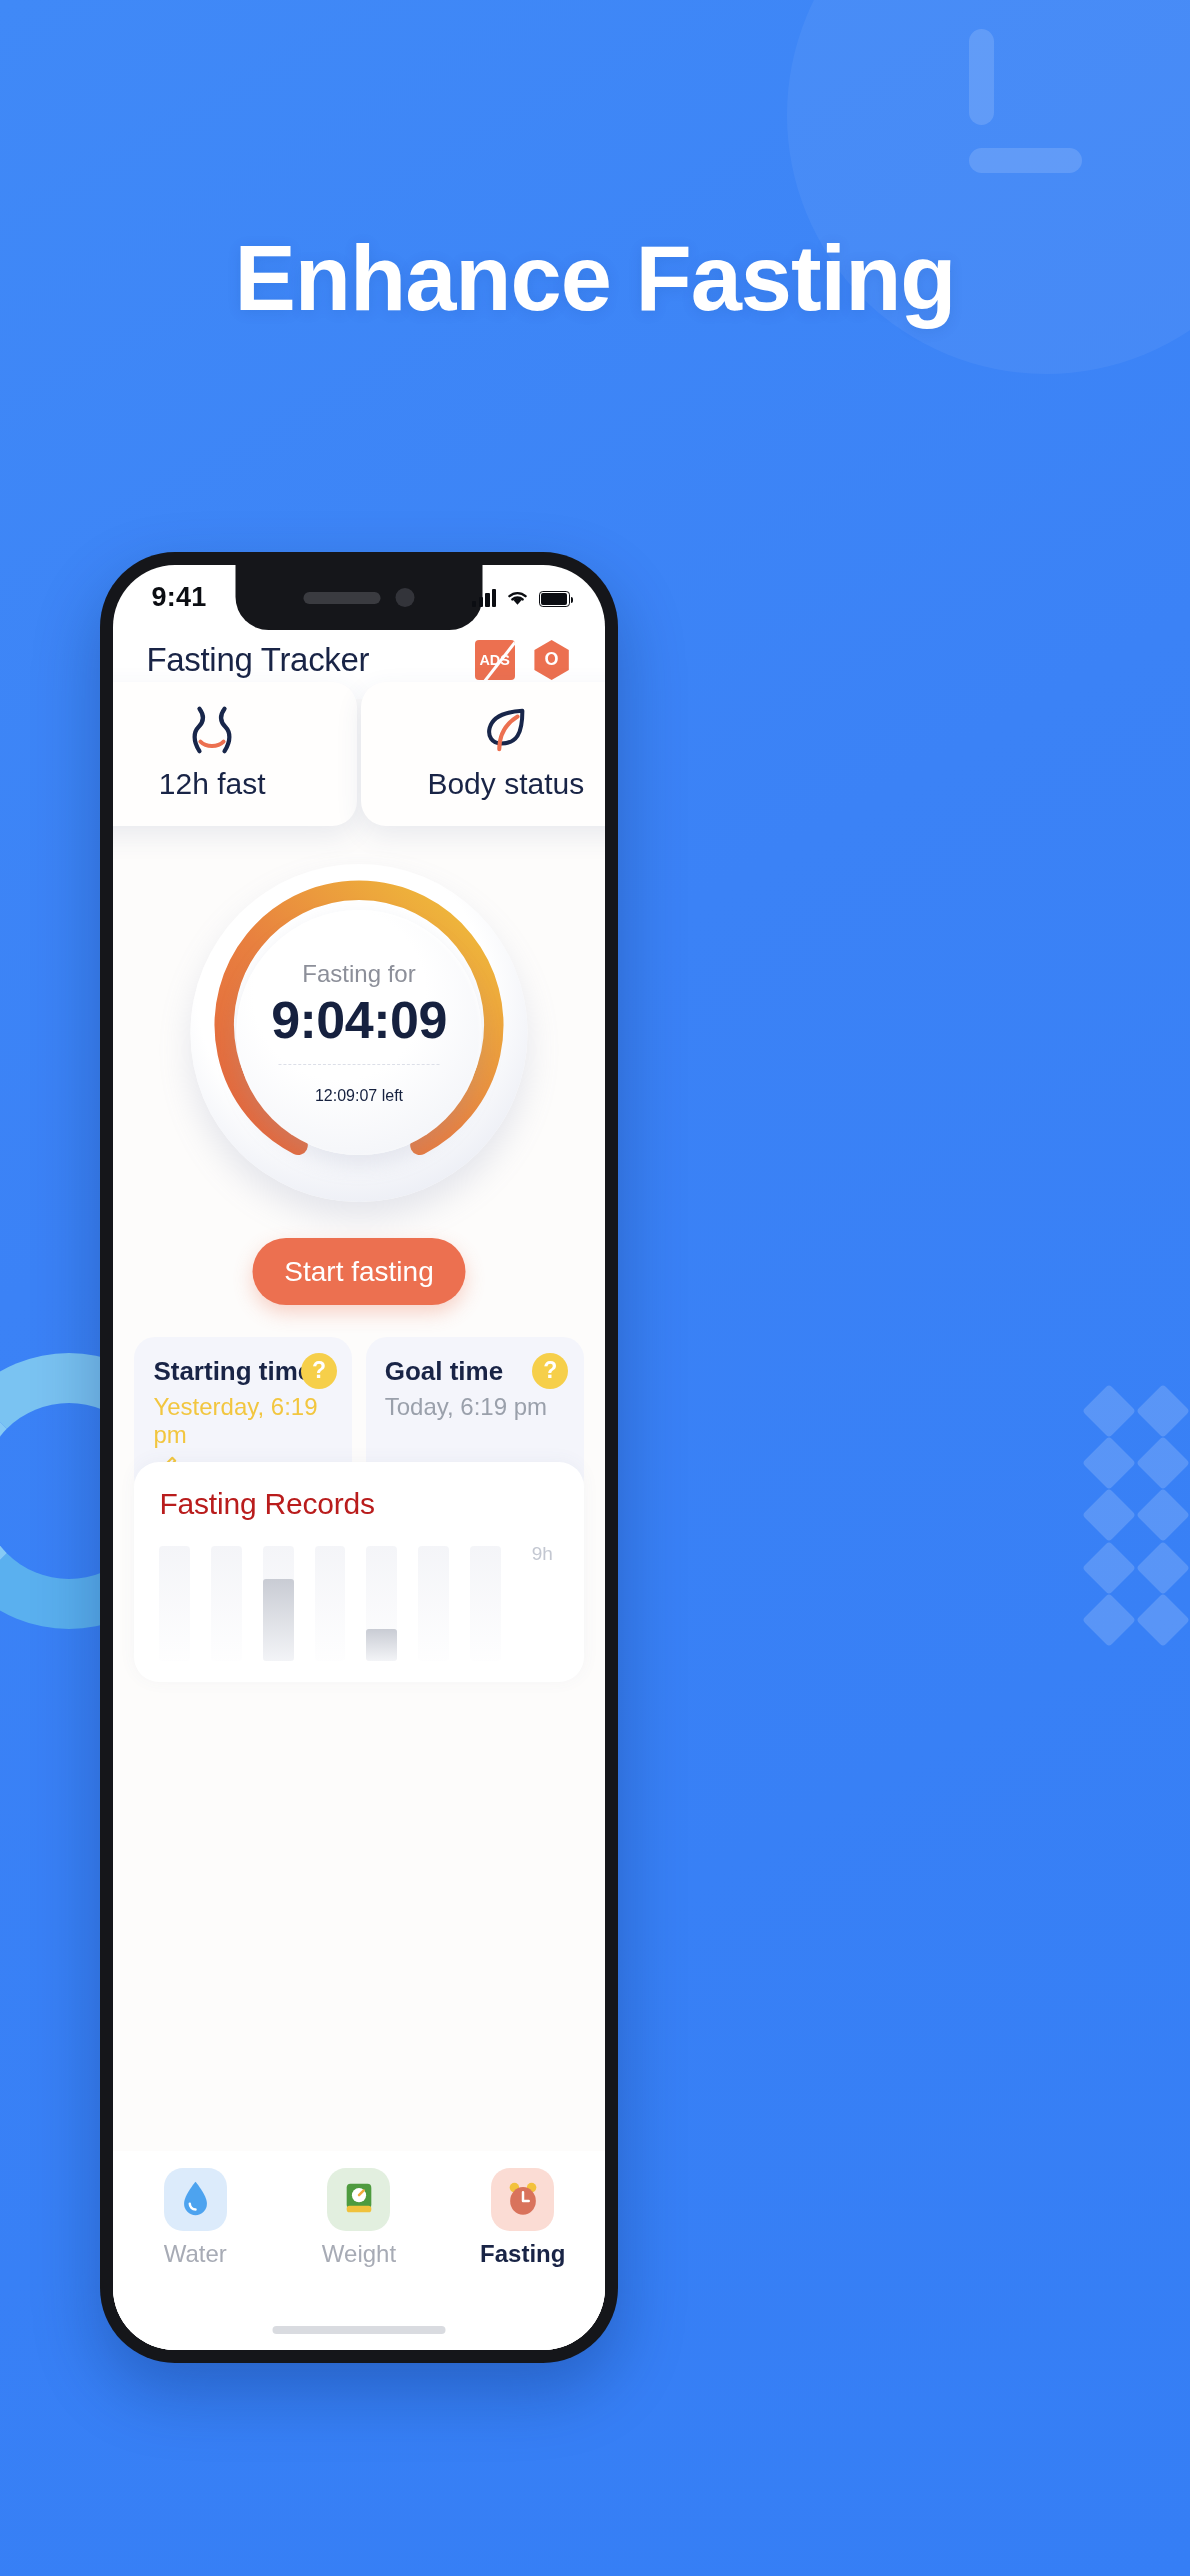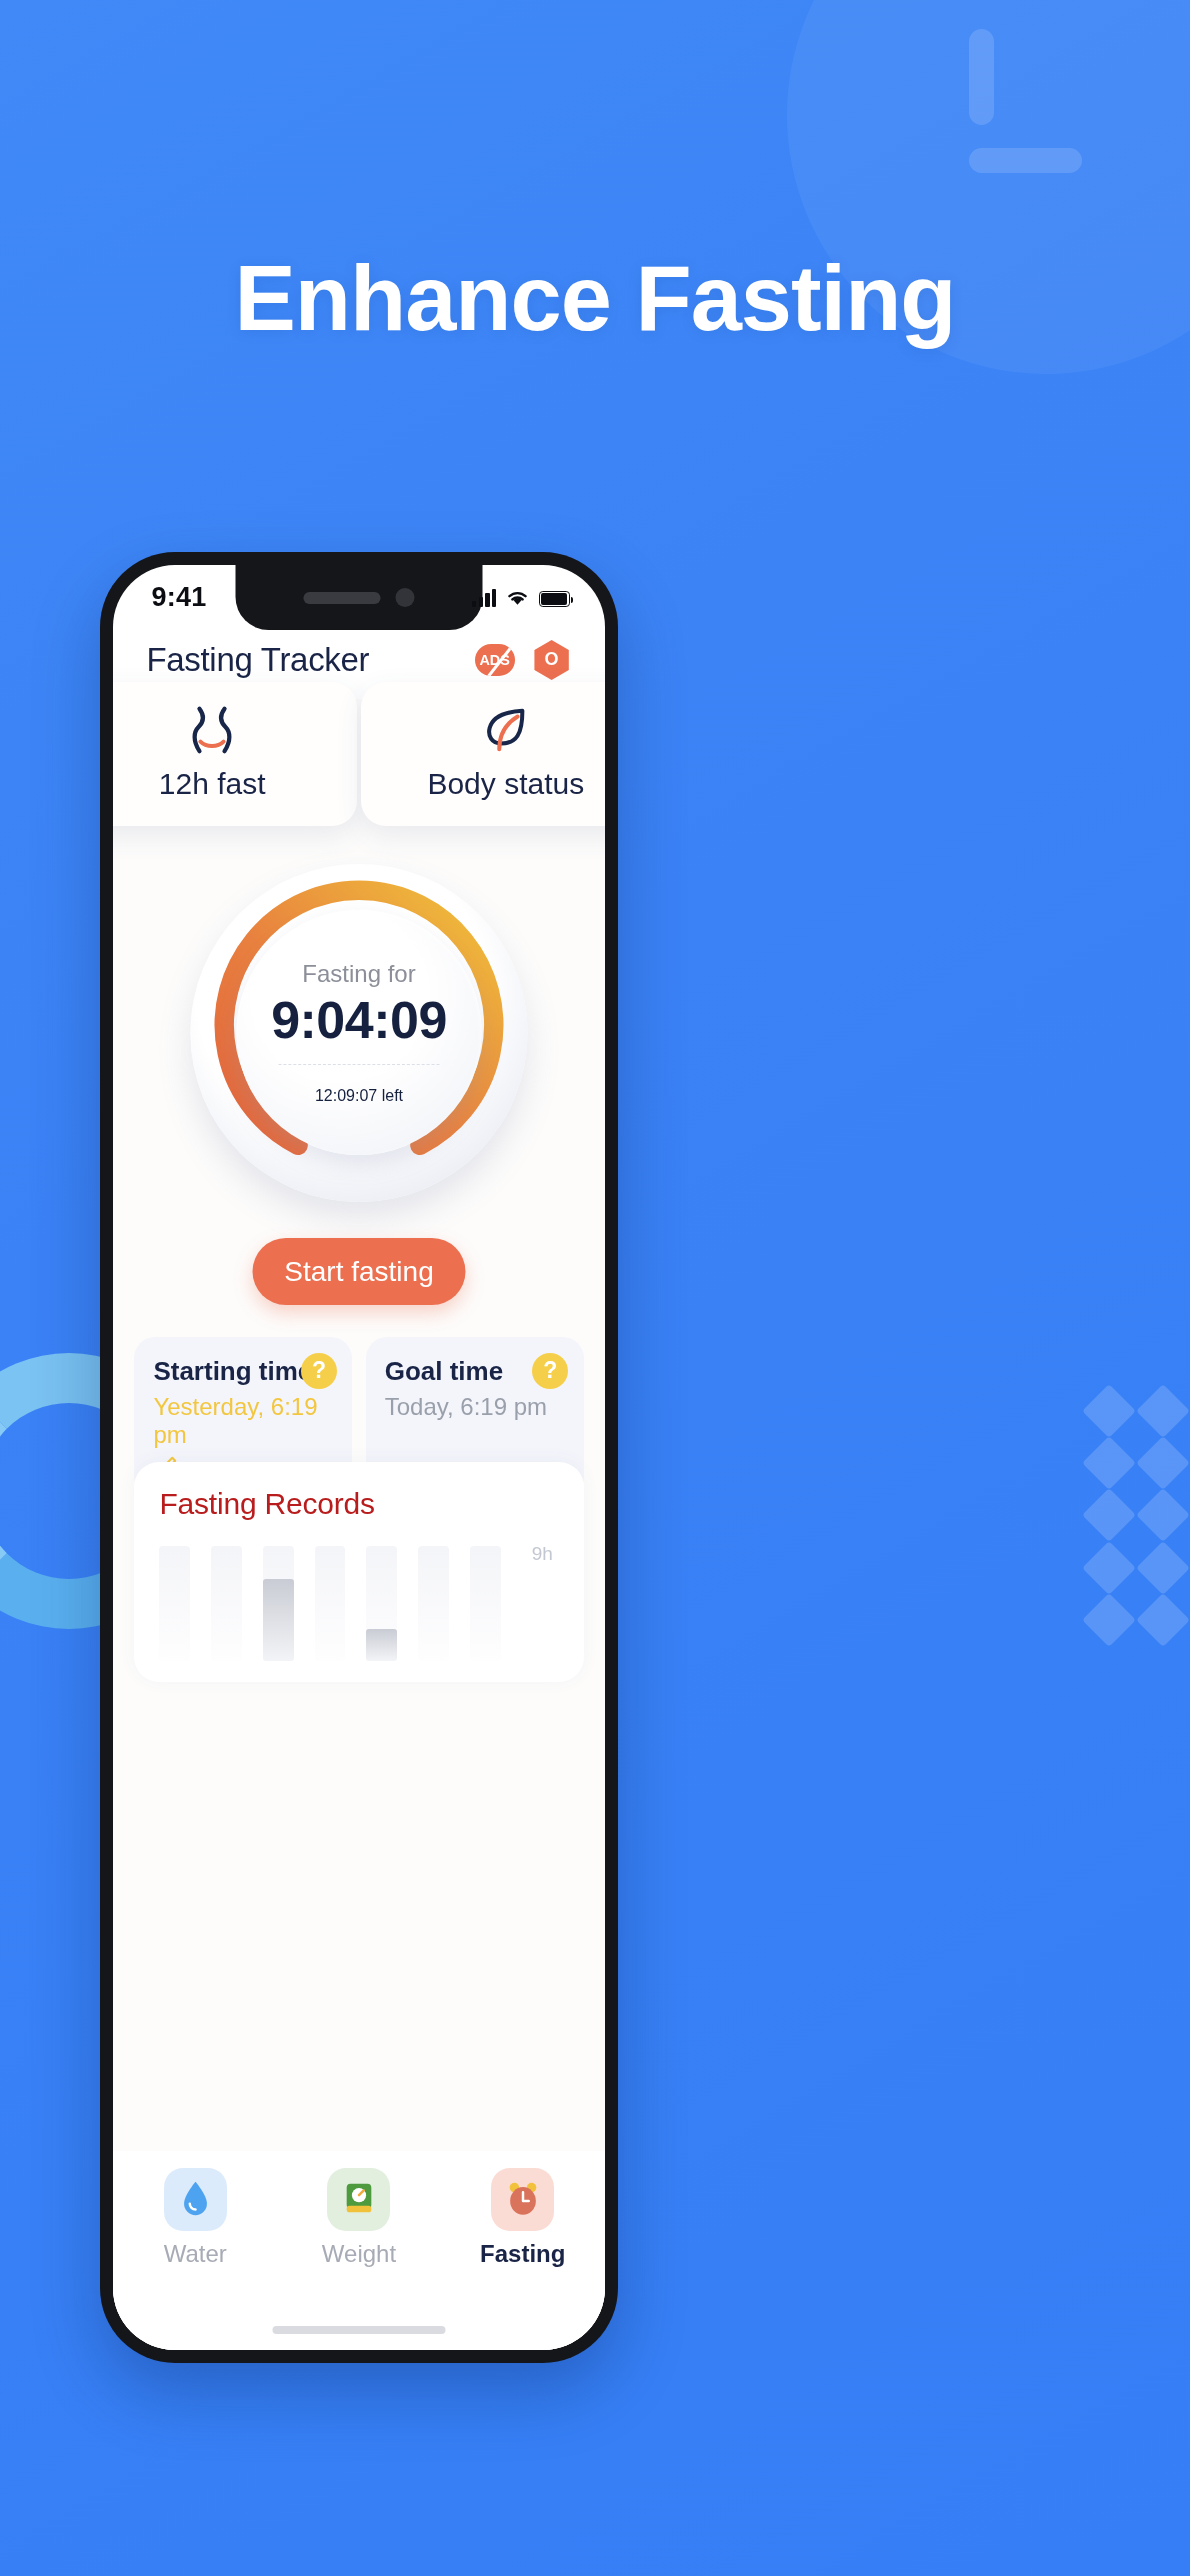--- a/index.html
+++ b/index.html
@@ -58,21 +58,20 @@
   
   .headline {
     position: absolute; left: 0; top: 230px; width: 100%;
     text-align: center;
     color: #ffffff;
     font-size: 92px;
     font-weight: 700;
     letter-spacing: -1px;
     line-height: 1.05;
     text-shadow: 0 1.9px 13.4px rgba(10,50,120,0.12);
-    margin-top: 20px;
   }
 
   
   .phone {
     position: absolute;
     left: 100px; top: 552px;
     width: 518px; height: 1811px;
     background: #15161a;
     border-radius: 75px;
     padding: 13.4px;
@@ -124,21 +123,21 @@
   .battery span { display: block; height: 100%; width: 100%; background: #0b0d12; border-radius: 1.9px; }
 
   
   .app-header {
     display: flex; align-items: center; justify-content: space-between;
     padding: 9.6px 33px 5.8px 33px;
   }
   .app-title { font-size: 33px; color: #192446; font-weight: 400; letter-spacing: -0.3px; }
   .header-icons { display: flex; align-items: center; gap: 17px; }
   .ico-ads {
-    width: 40px; height: 32px; border-radius: 16px;
+    width: 40px; height: 40px; border-radius: 4px;
     background: #ec7050; color: #fff;
     display: flex; align-items: center; justify-content: center;
     font-size: 14.4px; font-weight: 700; position: relative; overflow: hidden; margin-left: 32px;
   }
   .ico-ads::after {
     content: ''; position: absolute; left: -2.9px; top: 50%;
     width: 56px; height: 2.9px; background: #fff; transform: rotate(-52deg);
   }
   .ico-hex {
     width: 40px; height: 40px; background: #ec7050;

